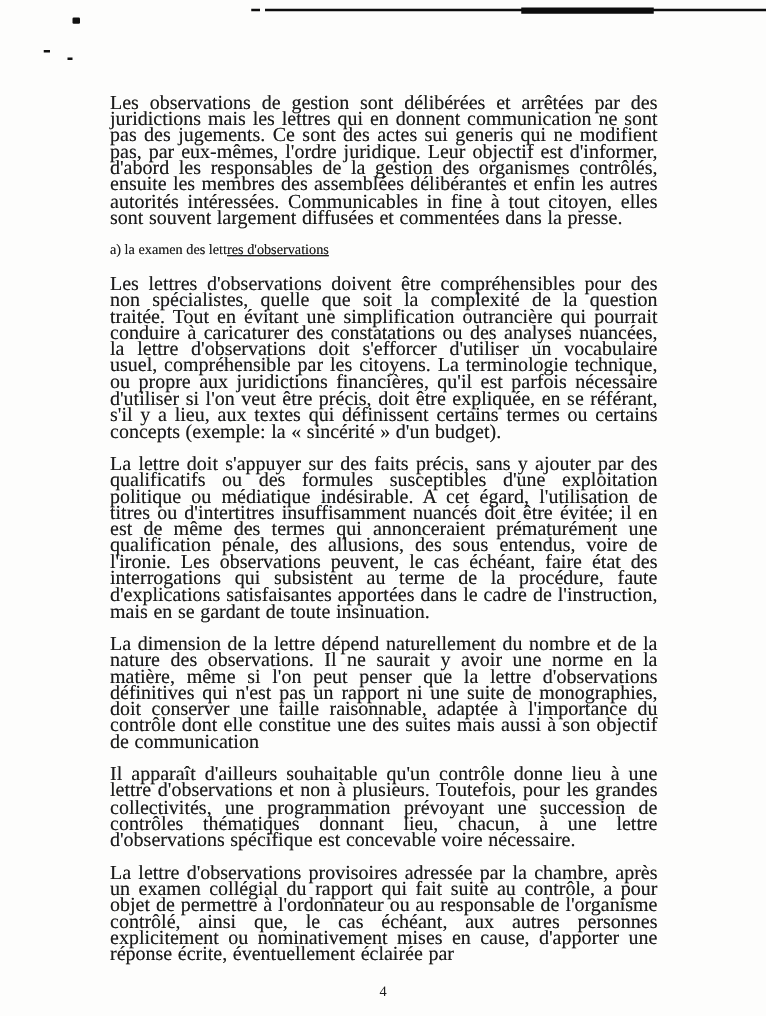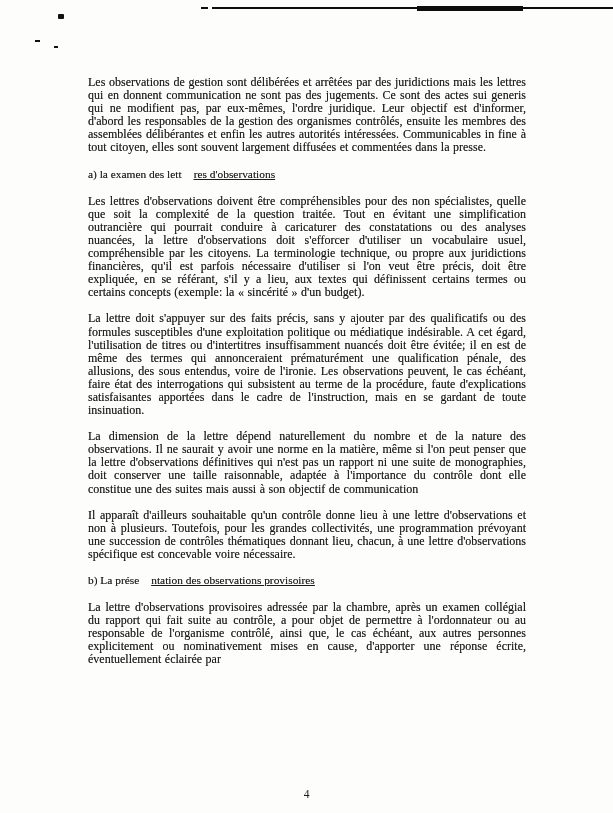--- a/index.html
+++ b/index.html
@@ -35,36 +35,35 @@
   .doc-title {
     font-size: 12.2px;
     font-weight: bold;
     margin: 0 0 14px 0;
     letter-spacing: 0.2px;
   }
   .doc-title .u {
     text-decoration: underline;
   }
   .para {
-    font-size: 12px;
+    font-size: 16px;
     line-height: 13.1px;
     text-align: justify;
     margin: 0 0 13px 0;
     text-shadow: 0 0 0.4px rgba(20,20,20,0.55);
     word-spacing: 0.5px;
   }
   .subheading {
     font-size: 11.4px;
     line-height: 13.1px;
     margin: 1px 0 14px 0;
     text-shadow: 0 0 0.4px rgba(20,20,20,0.55);
   }
   .subheading .u {
     text-decoration: underline;
-    margin-left: 12px;
   }
   .page-number {
     position: absolute;
     top: 788px;
     left: 0;
     width: 100%;
     text-align: center;
     font-size: 11.5px;
   }
 </style>
@@ -89,21 +88,20 @@
     <div class="subheading"><span>a) la examen des lett</span><span class="u">res d'observations</span></div>
 
     <p class="para">Les lettres d'observations doivent être compréhensibles pour des non spécialistes, quelle que soit la complexité de la question traitée. Tout en évitant une simplification outrancière qui pourrait conduire à caricaturer des constatations ou des analyses nuancées, la lettre d'observations doit s'efforcer d'utiliser un vocabulaire usuel, compréhensible par les citoyens. La terminologie technique, ou propre aux juridictions financières, qu'il est parfois nécessaire d'utiliser si l'on veut être précis, doit être expliquée, en se référant, s'il y a lieu, aux textes qui définissent certains termes ou certains concepts (exemple: la « sincérité » d'un budget).</p>
 
     <p class="para">La lettre doit s'appuyer sur des faits précis, sans y ajouter par des qualificatifs ou des formules susceptibles d'une exploitation politique ou médiatique indésirable. A cet égard, l'utilisation de titres ou d'intertitres insuffisamment nuancés doit être évitée; il en est de même des termes qui annonceraient prématurément une qualification pénale, des allusions, des sous entendus, voire de l'ironie.  Les observations peuvent, le cas échéant, faire état des  interrogations qui subsistent au terme de la procédure, faute d'explications satisfaisantes apportées dans le cadre de l'instruction, mais en se gardant  de toute insinuation.</p>
 
     <p class="para">La dimension de la lettre dépend naturellement du nombre et de la nature des observations. Il ne saurait y avoir une norme en la matière, même si l'on peut penser que la lettre d'observations définitives  qui n'est pas un rapport ni une suite de monographies, doit conserver une taille raisonnable, adaptée à l'importance du contrôle dont elle constitue une des suites mais aussi à son objectif de communication</p>
 
     <p class="para">Il apparaît d'ailleurs souhaitable qu'un contrôle donne lieu à une lettre d'observations et non à plusieurs.  Toutefois, pour les grandes collectivités, une programmation prévoyant une succession de contrôles thématiques donnant lieu, chacun, à une lettre d'observations spécifique est concevable voire nécessaire.</p>
 
-    <div class="subheading"><span>b) La prése</span><span class="u">ntation des observations provisoires</span></div>
 
     <p class="para">La lettre d'observations provisoires adressée par la chambre, après un examen collégial du rapport qui fait suite au contrôle, a pour objet de permettre à l'ordonnateur ou au responsable de l'organisme contrôlé, ainsi que, le cas échéant, aux autres personnes explicitement ou nominativement mises en cause, d'apporter une réponse écrite, éventuellement éclairée par</p>
 
   </div>
 
   <div class="page-number">4</div>
 
 </div>
 
 </body></html>

